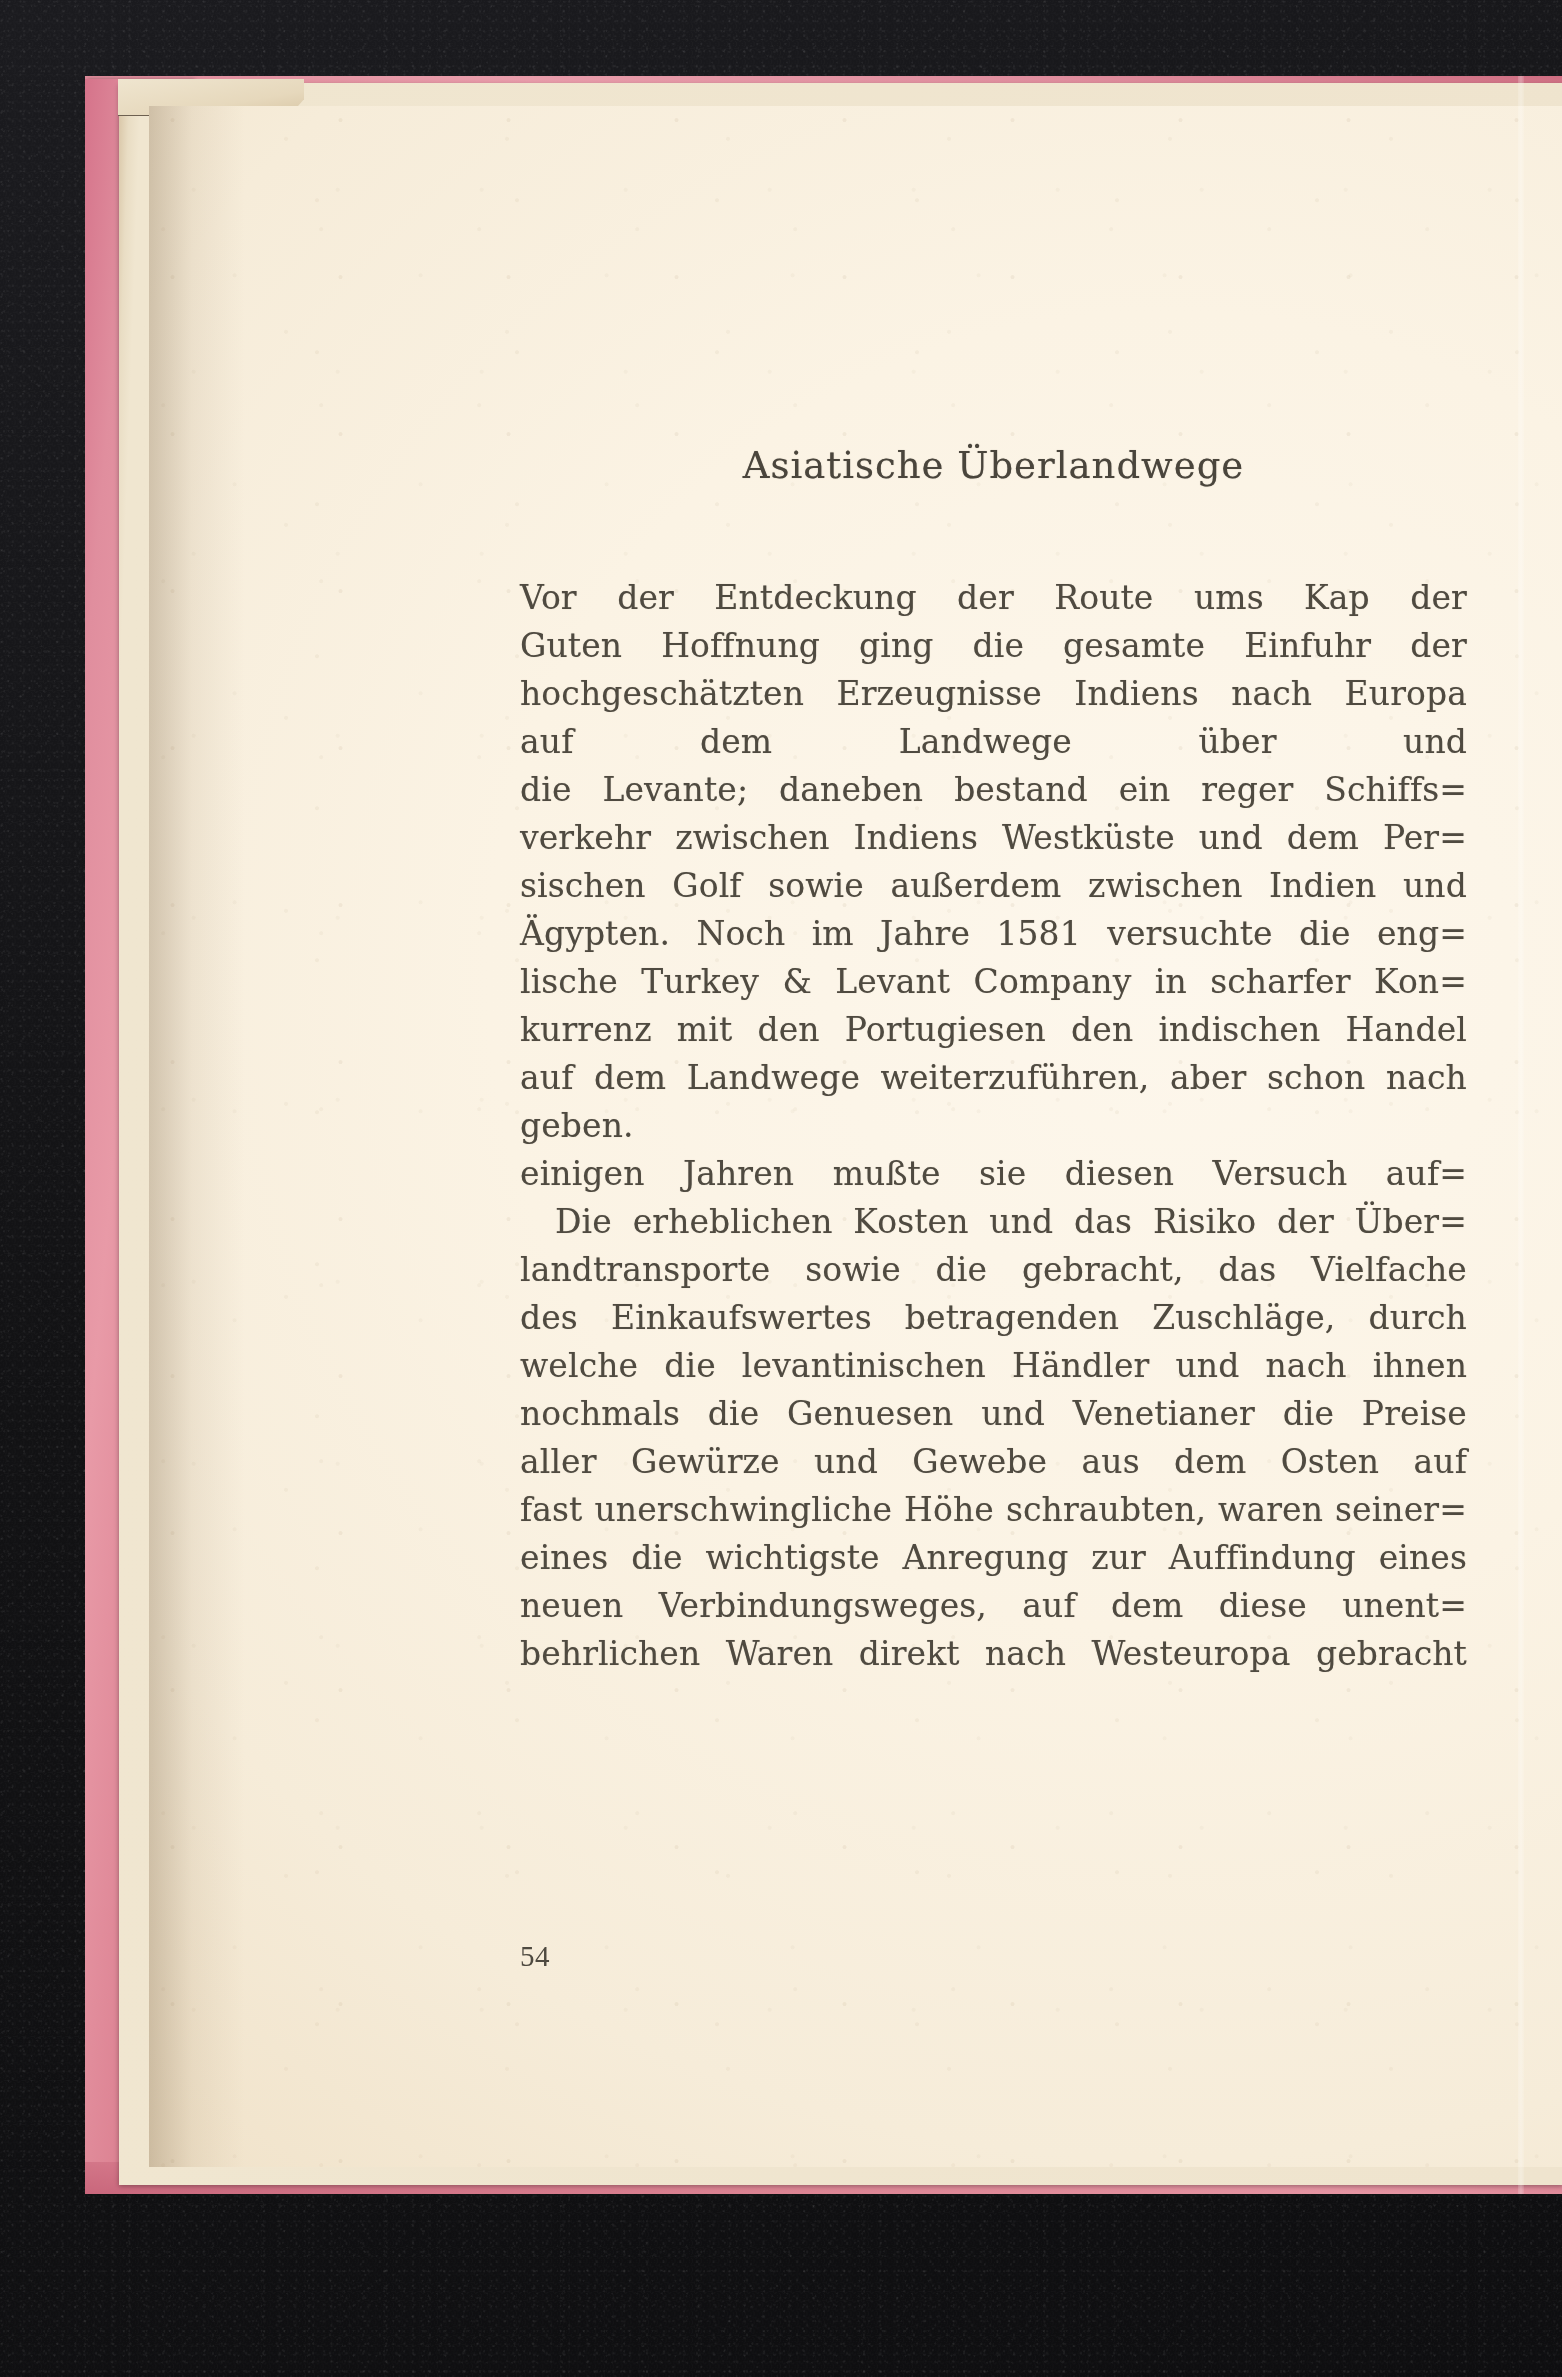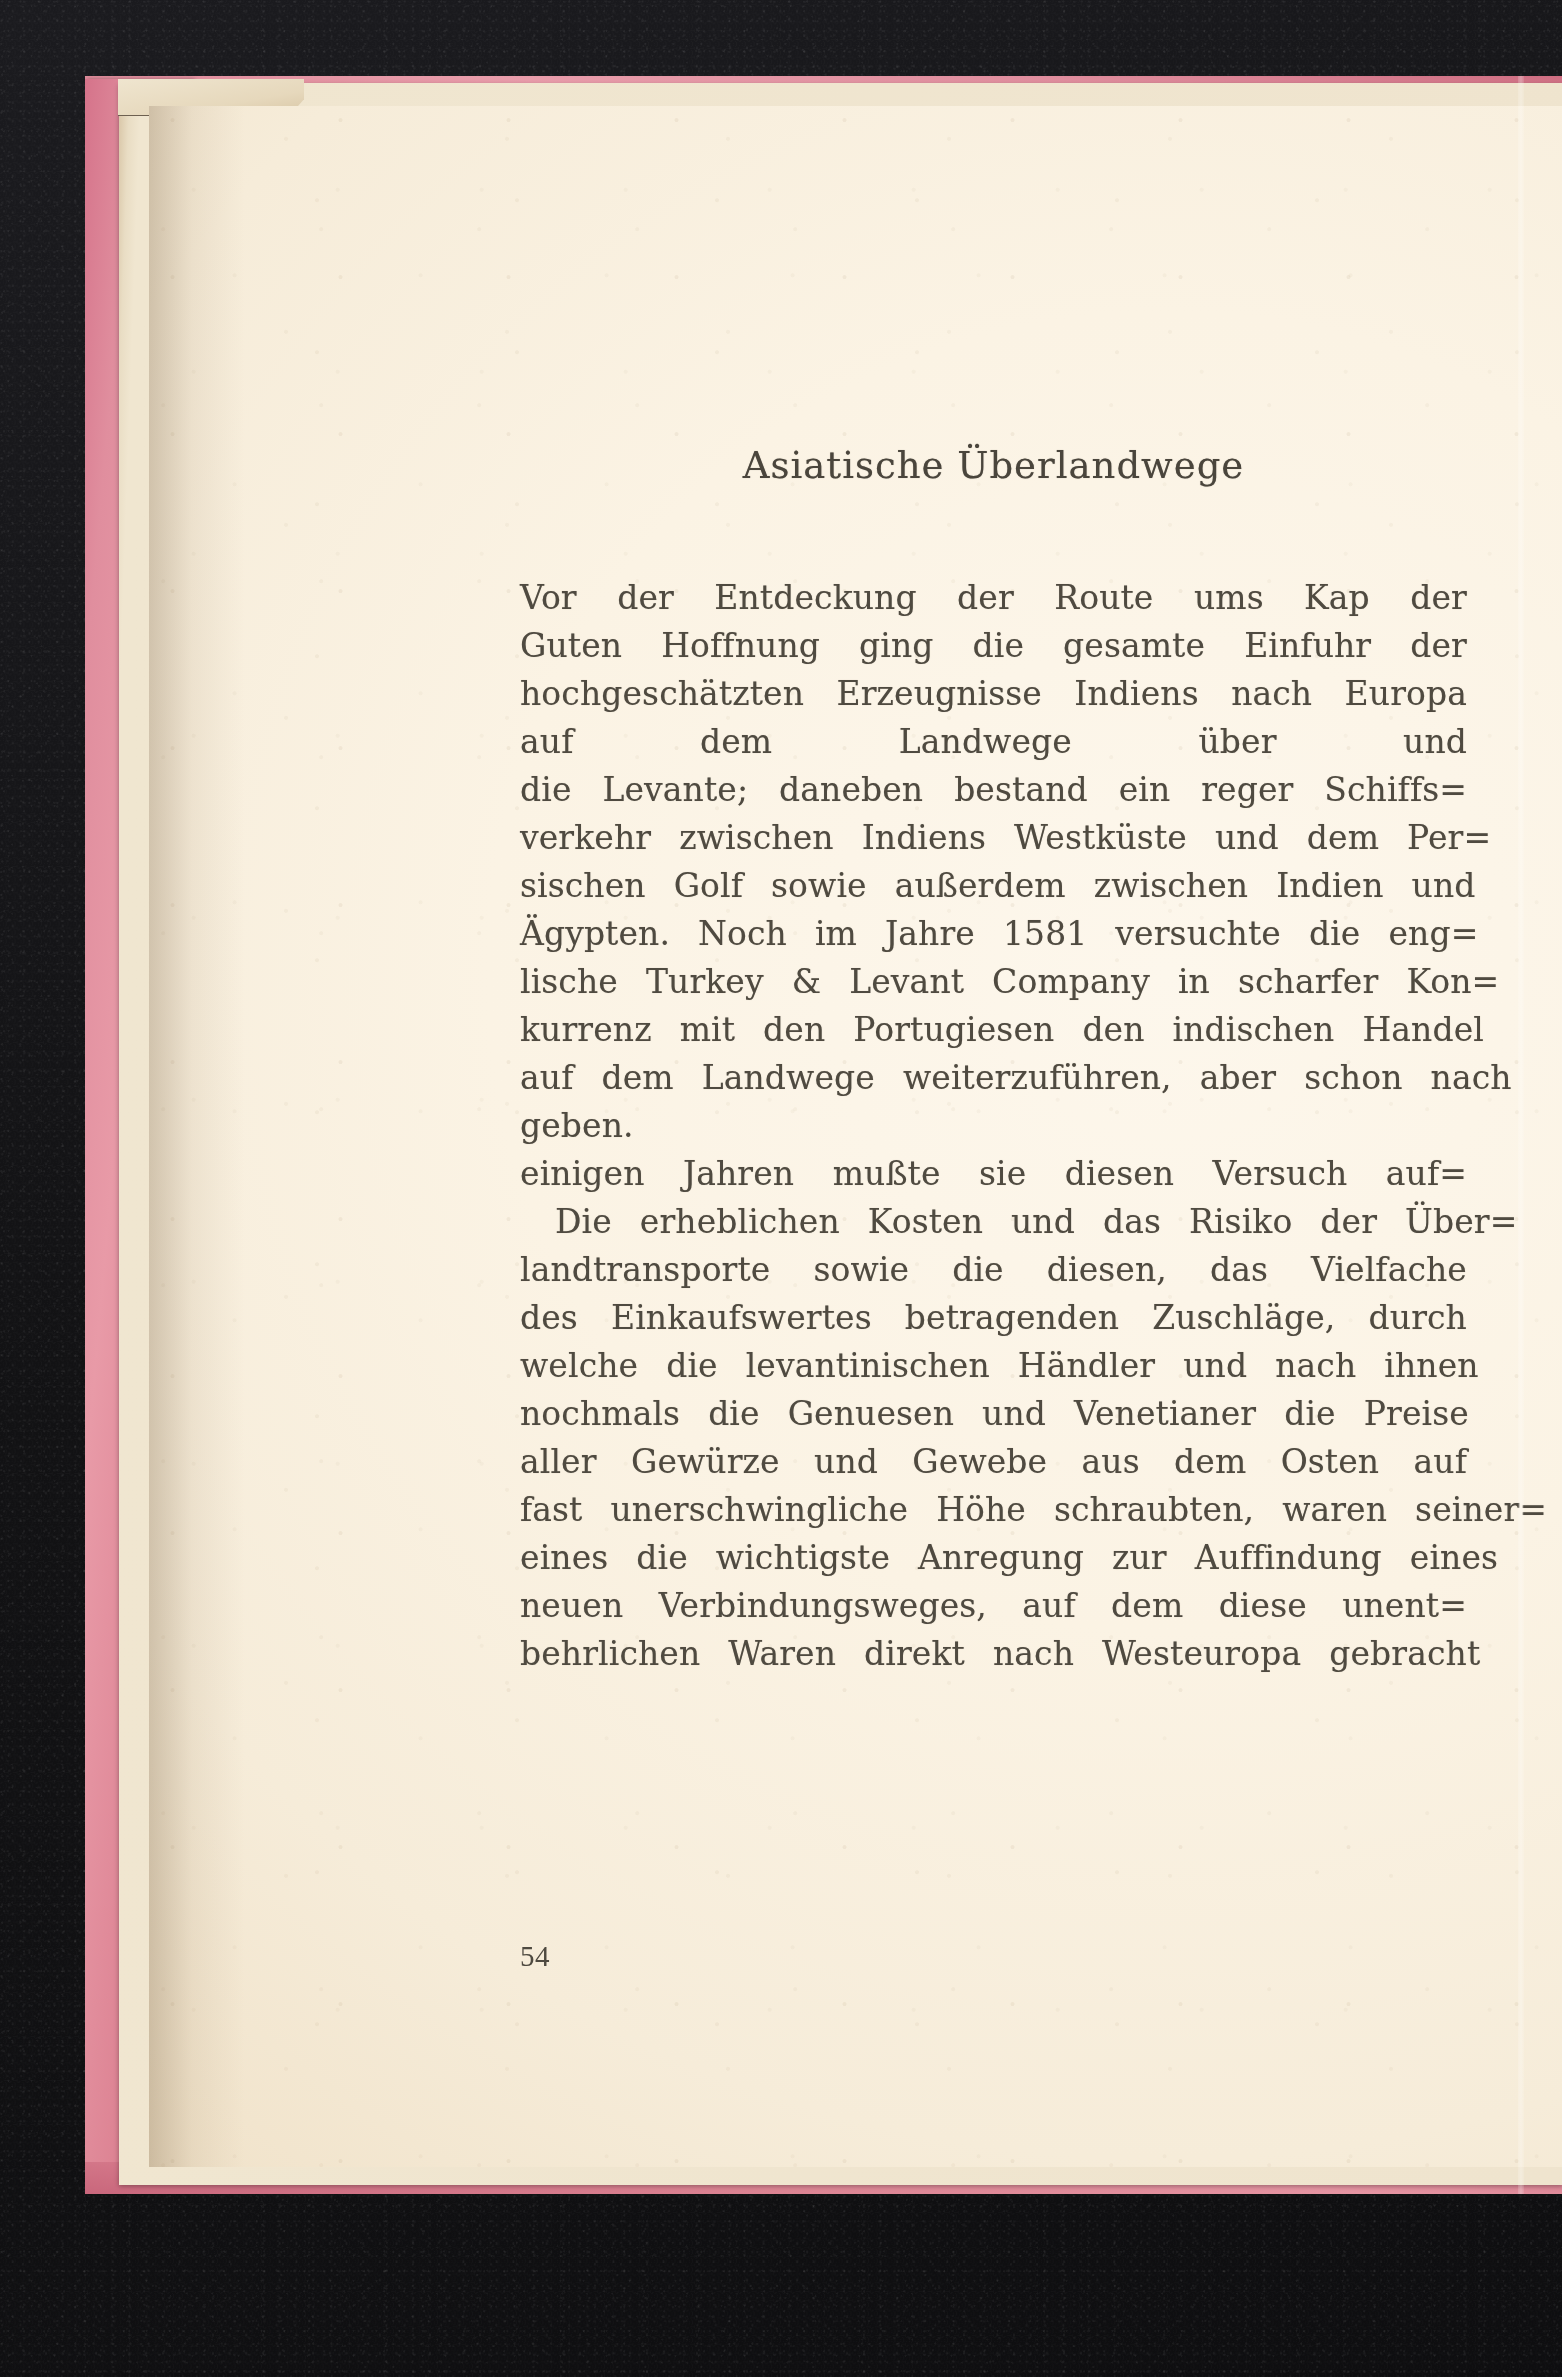--- a/index.html
+++ b/index.html
@@ -171,21 +171,20 @@
     font-family: "DejaVu Serif", "Liberation Serif", serif;
     font-size: 33px;
     line-height: 48px;
     color: #4f4a40;
     letter-spacing: 0.1px;
     text-shadow: 0 0 0.8px rgba(79,74,64,.35);
   }
   .para .ln {
     display: block;
     white-space: nowrap;
-    gap: 28px;
   }
   
   .para .ln.j {
     display: flex;
     justify-content: space-between;
   }
   .para .ln.j > span { white-space: pre; }
   .para .ln.indent { padding-left: 35px; }
 
   #paragraph-2 { margin-top: 0; }
@@ -337,21 +336,21 @@
           <span>und</span>
           <span>das</span>
           <span>Risiko</span>
           <span>der</span>
           <span>Über=</span>
         </span>
       <span class="ln j">
           <span>landtransporte</span>
           <span>sowie</span>
           <span>die</span>
-          <span>diesen,</span>
+          <span>gebracht,</span>
           <span>das</span>
           <span>Vielfache</span>
         </span>
       <span class="ln j">
           <span>des</span>
           <span>Einkaufswertes</span>
           <span>betragenden</span>
           <span>Zuschläge,</span>
           <span>durch</span>
         </span>

